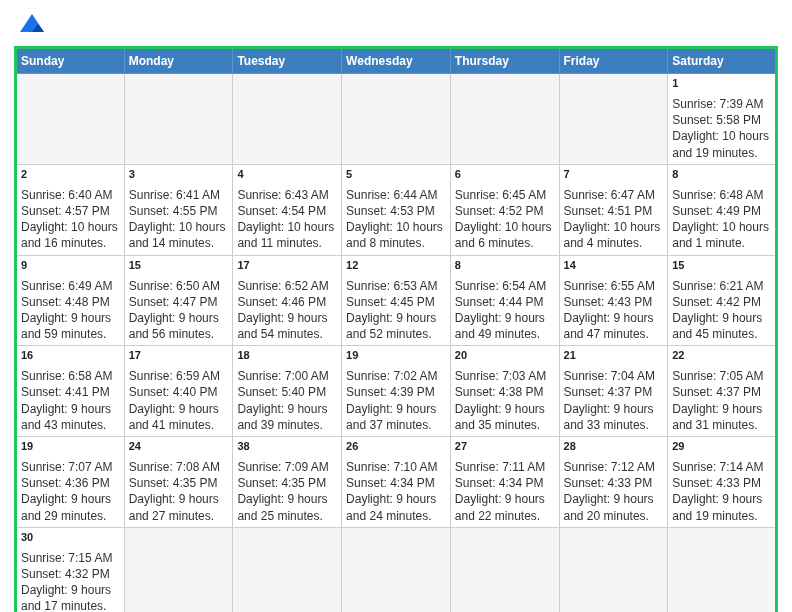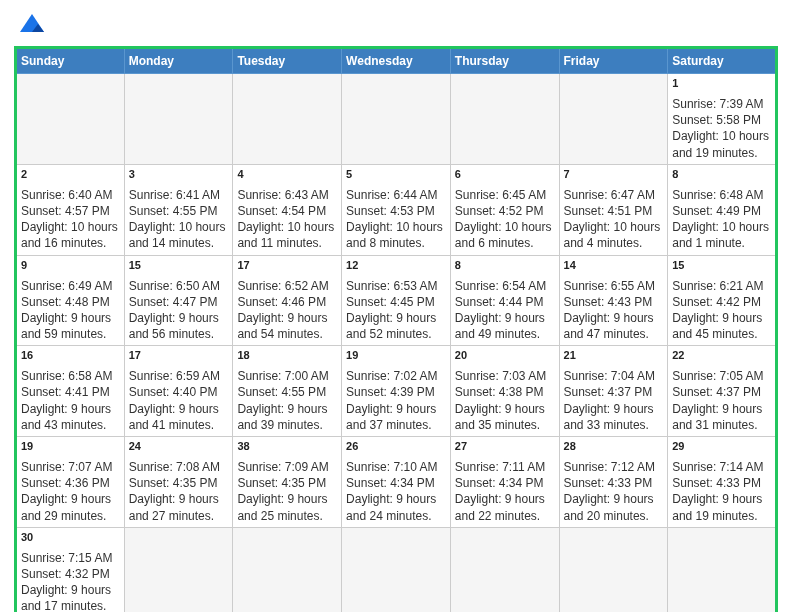--- a/index.html
+++ b/index.html
@@ -241,21 +241,21 @@
           </td>
           <td>
             <span class="day-number">17</span>
             <div class="day-info">Sunrise: 6:59 AM
 Sunset: 4:40 PM
 Daylight: 9 hours and 41 minutes.</div>
           </td>
           <td>
             <span class="day-number">18</span>
             <div class="day-info">Sunrise: 7:00 AM
-Sunset: 4:55 PM
+Sunset: 5:40 PM
 Daylight: 9 hours and 39 minutes.</div>
           </td>
           <td>
             <span class="day-number">19</span>
             <div class="day-info">Sunrise: 7:02 AM
 Sunset: 4:39 PM
 Daylight: 9 hours and 37 minutes.</div>
           </td>
           <td>
             <span class="day-number">20</span>

